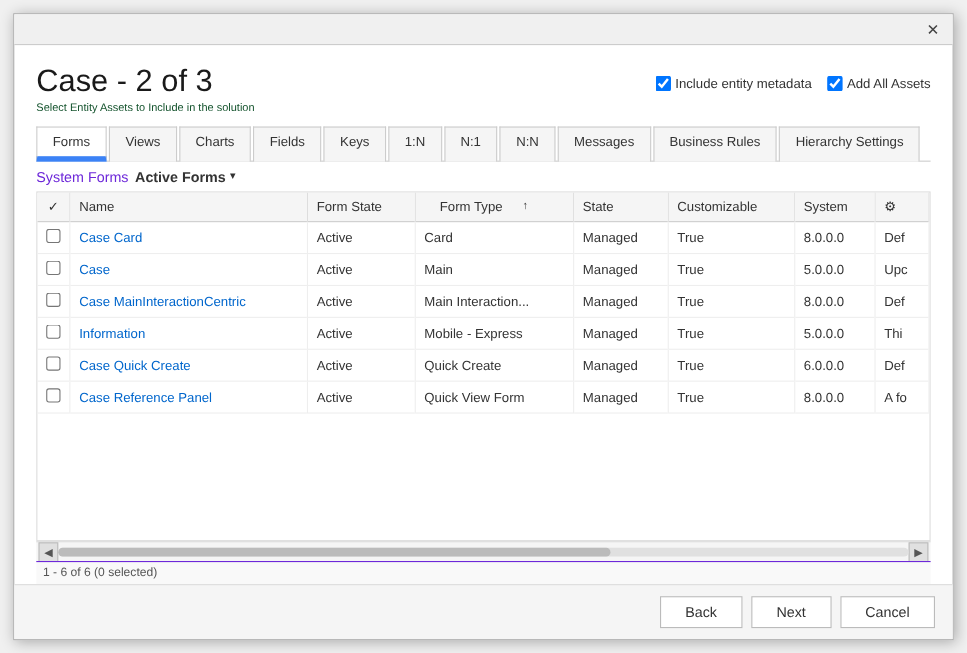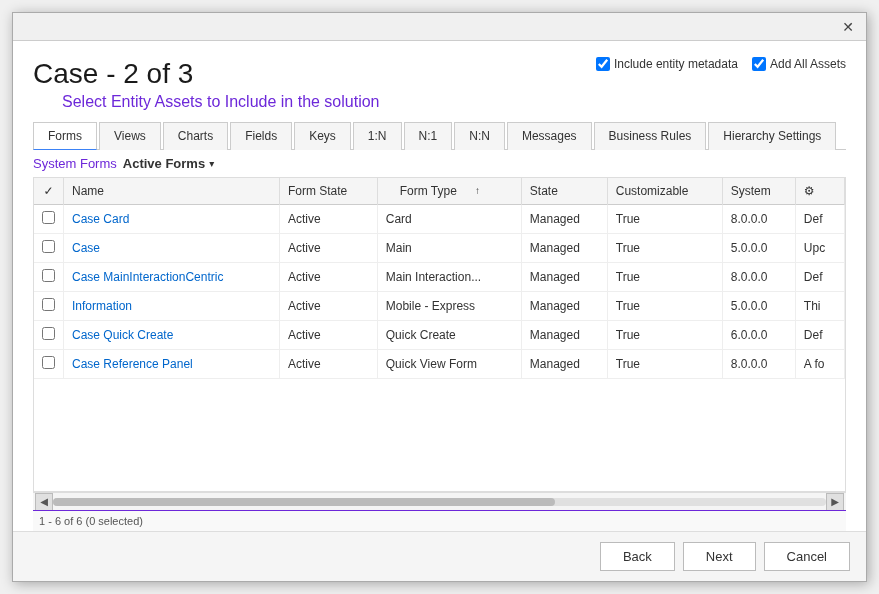--- a/index.html
+++ b/index.html
@@ -53,28 +53,27 @@
     .dialog-header {
       margin-bottom: 10px;
     }
     .dialog-title {
       font-size: 28px;
       font-weight: 300;
       color: #1a1a1a;
       line-height: 1.2;
     }
     .dialog-subtitle {
-      font-size: 16px;
-      color: #6d28d9;
+      font-size: 10px;
+      color: #14532d;
       margin-top: 2px;
-      margin-left: 29px;
     }
     .header-options {
       position: absolute;
-      top: 44px;
+      top: 56px;
       right: 20px;
       display: flex;
       align-items: center;
       gap: 14px;
     }
     .header-option {
       display: flex;
       align-items: center;
       gap: 4px;
       font-size: 12px;
@@ -98,21 +97,21 @@
       background: #f5f5f5;
       cursor: pointer;
       font-size: 12px;
       color: #333;
       margin-right: 2px;
       position: relative;
       top: 1px;
     }
     .tab.active {
       background: #fff;
-      border-bottom: 1px solid #3b82f6;
+      border-bottom: 5px solid #3b82f6;
       z-index: 1;
       font-weight: 500;
     }
     .section-header {
       display: flex;
       align-items: center;
       margin-bottom: 6px;
       font-size: 13px;
       color: #333;
       flex-shrink: 0;

